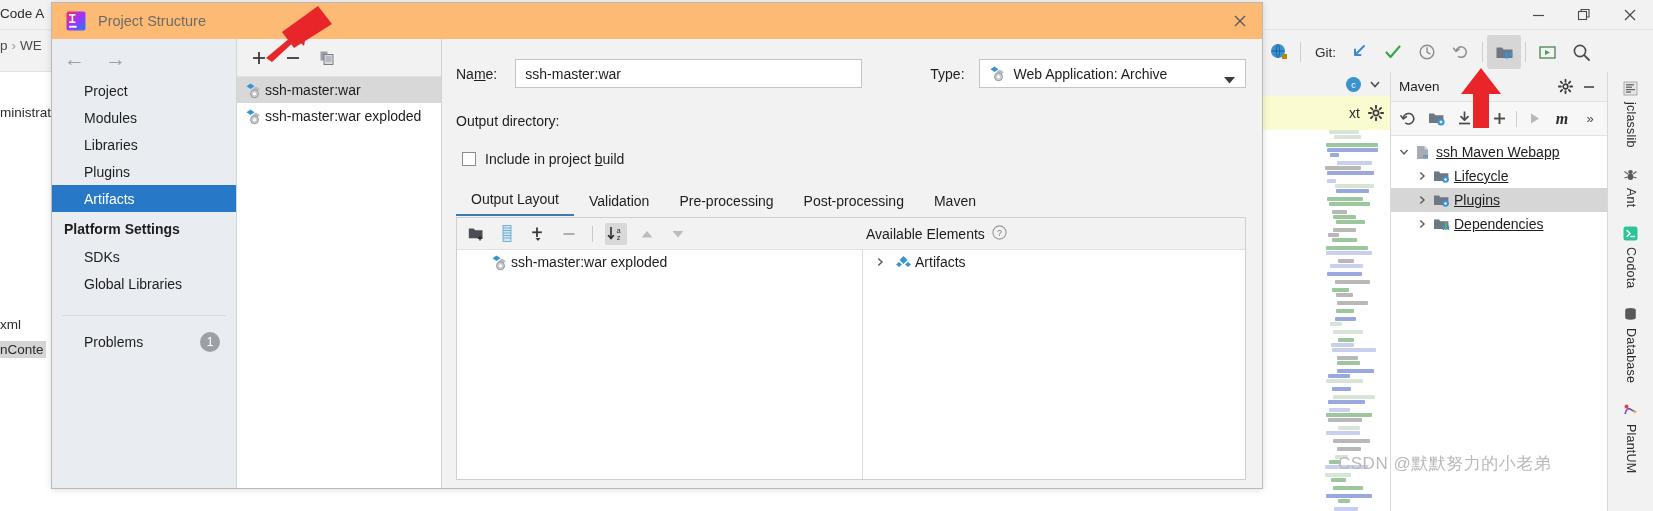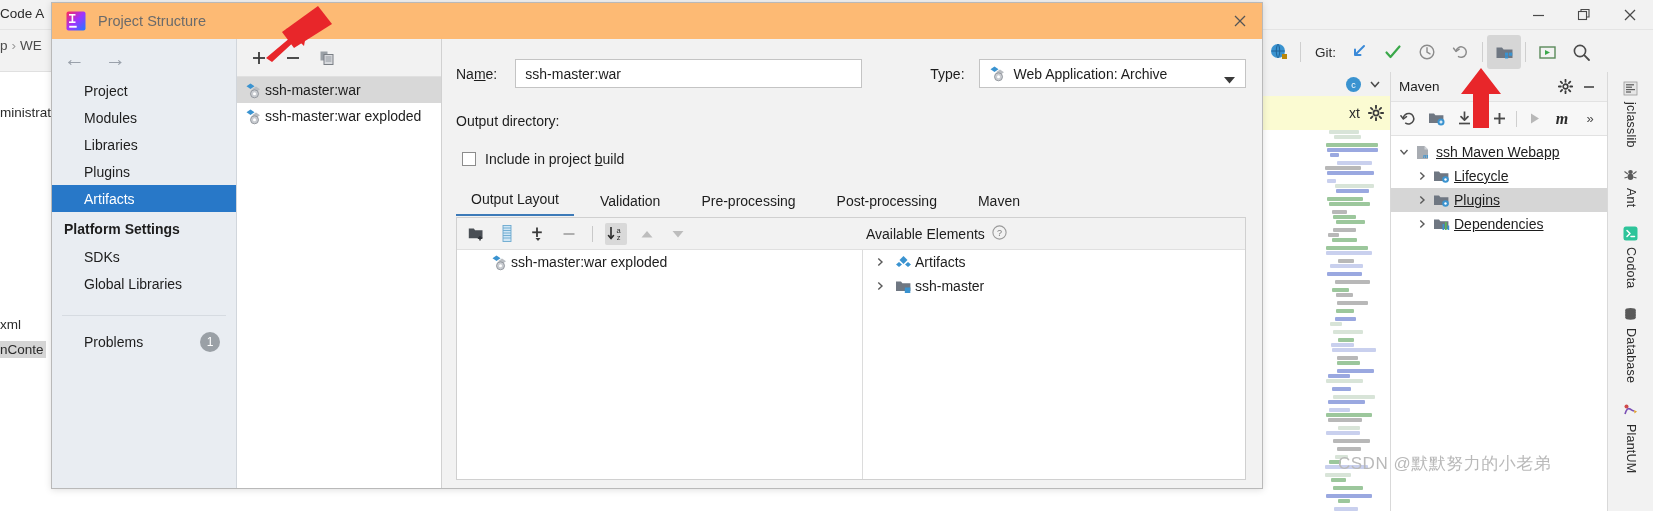--- a/index.html
+++ b/index.html
@@ -196,21 +196,21 @@
     display: flex; align-items: center; padding-left: 9px; font-size: 14px; position: relative;
   }
   .combo-arrow { position: absolute; right: 10px; top: 11px; }
   .row-outdir { position: absolute; left: 14px; top: 74px; right: 16px; display: flex; align-items: center; }
   .browse-btn { position: absolute; right: 9px; top: 6px; }
   .row-check { position: absolute; left: 20px; top: 112px; display: flex; align-items: center; gap: 9px; }
   .chk { width: 14px; height: 14px; border: 1px solid #8c8c8c; background: #fff; }
 
   .tabs {
     position: absolute; left: 14px; top: 147px; right: 16px; height: 30px;
-    display: flex; align-items: flex-end; gap: 11px;
+    display: flex; align-items: flex-end; gap: 0px;
   }
   .tab { font-size: 14px; padding: 0 15px 7px 15px; color: #1d1d1d; }
   .tab.active { border-bottom: 2px solid #3d7ab8; }
 
   .panel {
     position: absolute; left: 14px; top: 178px; right: 16px; bottom: 8px;
     background: #ffffff; border: 1px solid #d0d0d0;
   }
   .panel-toolbar {
     height: 32px; display: flex; align-items: center; background: #f2f2f2;
@@ -854,34 +854,20 @@
               </span>
               <span class="trow-ico">
                 <svg width="17" height="17" viewBox="0 0 17 17">
                     <polygon points="8.5,2 12.5,6 8.5,10 4.5,6" fill="#3a93d0"></polygon>
                     <polygon points="4,8 7,10.5 4,13 1,10.5" fill="#3a93d0"></polygon>
                     <polygon points="13,8 16,10.5 13,13 10,10.5" fill="#3a93d0"></polygon>
                   </svg>
               </span>
               <span>Artifacts</span>
             </div>
-            <div class="trow" style="padding-left:6px">
-              <span class="trow-arrow">
-                <svg width="10" height="10" viewBox="0 0 10 10">
-                    <polyline points="3.3,1.5 7,5 3.3,8.5" fill="none" stroke="#5a5a5a" stroke-width="1.4"></polyline>
-                  </svg>
-              </span>
-              <span class="trow-ico">
-                <svg width="17" height="17" viewBox="0 0 17 17">
-                    <path d="M1 3.5 h5 l1.4 1.8 h8 v7.8 h-14.4 z" fill="#6f7782"></path>
-                    <rect x="9.8" y="9.5" width="5.5" height="5.5" fill="#3a93d0"></rect>
-                  </svg>
-              </span>
-              <span>ssh-master</span>
-            </div>
           </div>
         </div>
 
       </div>
     </div>
   </div>
 
   <svg class="red-arrow" style="left:264px; top:4px;" width="74" height="62" viewBox="0 0 74 62">
     <g fill="#e8262a">
       <polygon points="2,54 27,33 22,25 44,20 40,42 33,35 8,58"></polygon>

